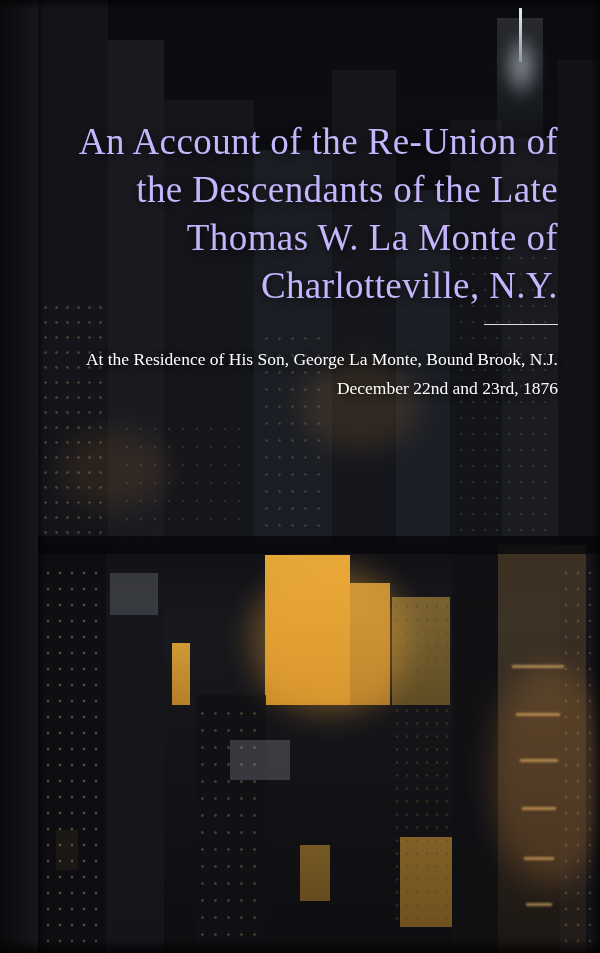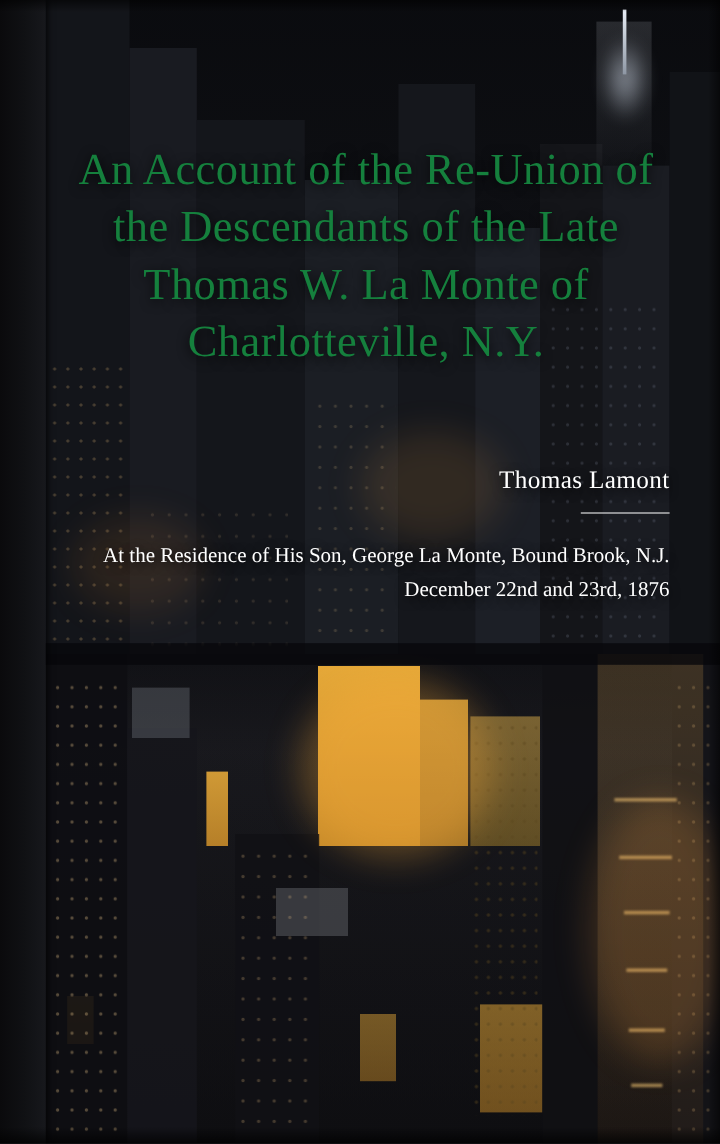--- a/index.html
+++ b/index.html
@@ -147,28 +147,27 @@
   .text-area {
     position: absolute;
     left: 52px;
     right: 42px;
     top: 118px;
     text-align: right;
     z-index: 5;
   }
   .title {
     margin: 0;
-    color: #15803d;
+    color: #c4b5fd;
     font-family: "Liberation Serif", serif;
     font-size: 37px;
     line-height: 1.30;
     font-weight: 400;
     letter-spacing: 0.4px;
     text-shadow: 0 2px 10px rgba(0,0,0,0.85);
-    text-align: center;
   }
   .author {
     margin: 78px 0 0 0;
     color: #ffffff;
     font-family: "Liberation Serif", serif;
     font-size: 21px;
     font-weight: 400;
     letter-spacing: 0.3px;
     text-shadow: 0 2px 9px rgba(0,0,0,0.85);
   }
@@ -273,18 +272,17 @@
     <div class="blk" style="left:0; top:536px; width:600px; height:18px; background:rgba(8,8,11,0.8);"></div>
   </div>
 
   <div class="spine"></div>
   <div class="edge-right"></div>
   <div class="edge-top"></div>
   <div class="edge-bottom"></div>
 
   <div class="text-area">
     <h1 class="title">An Account of the Re-Union of the Descendants of the Late Thomas W. La Monte of Charlotteville, N.Y.</h1>
-    <div class="author">Thomas Lamont</div>
     <div class="rule"></div>
     <div class="subtitle">At the Residence of His Son, George La Monte, Bound Brook, N.J. December 22nd and 23rd, 1876</div>
   </div>
 
 </div>
 
 </body></html>

